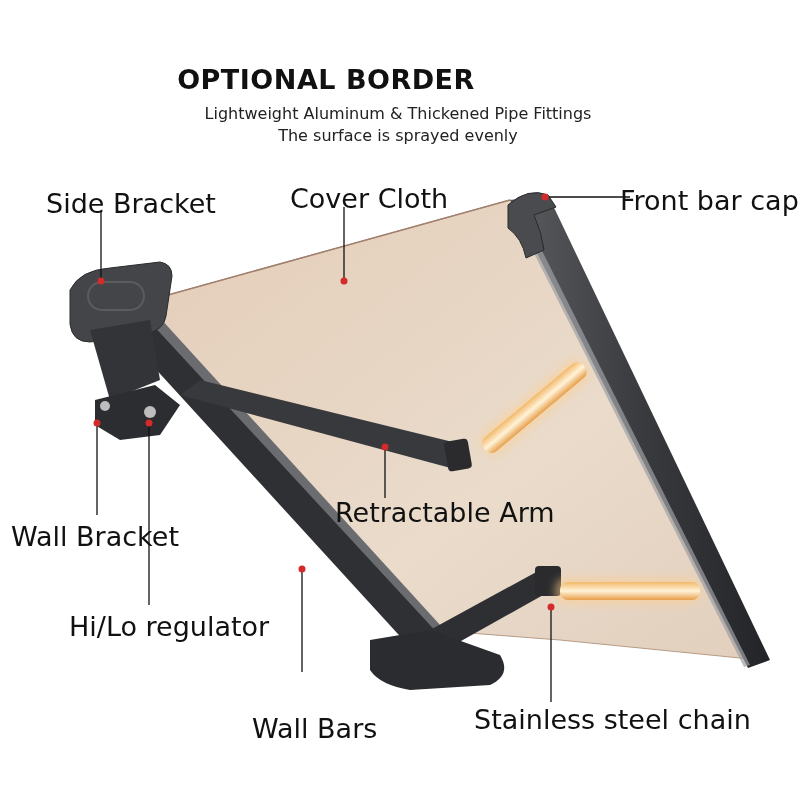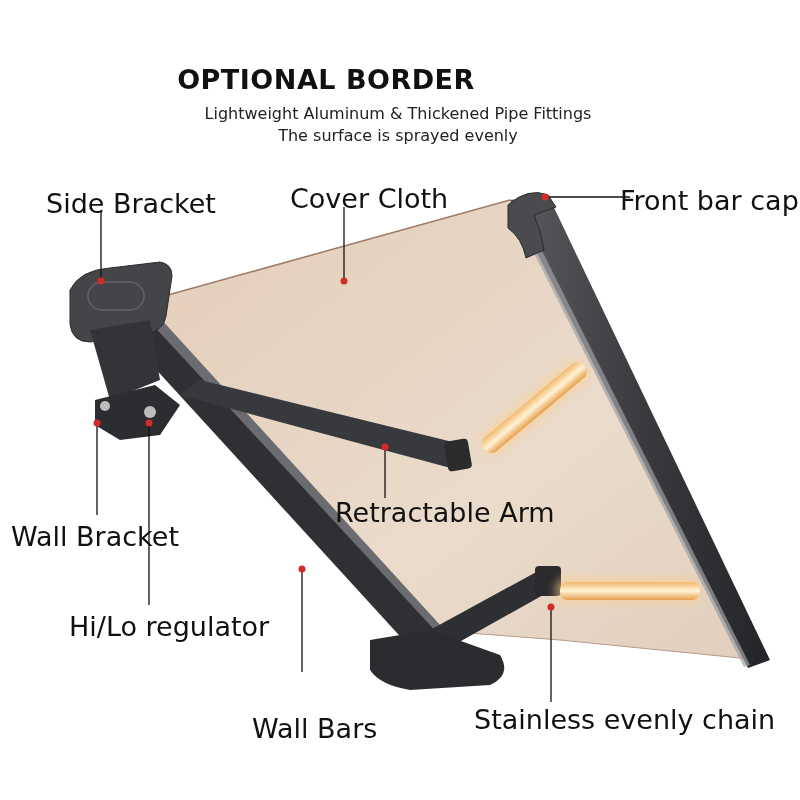--- a/index.html
+++ b/index.html
@@ -99,13 +99,13 @@
   </g>
 </svg>
 
 <div class="lbl" style="left:46px; top:190px;">Side Bracket</div>
 <div class="lbl" style="left:290px; top:185px;">Cover Cloth</div>
 <div class="lbl" style="left:620px; top:187px;">Front bar cap</div>
 <div class="lbl" style="left:11px; top:523px;">Wall Bracket</div>
 <div class="lbl" style="left:69px; top:613px;">Hi/Lo regulator</div>
 <div class="lbl" style="left:304px; top:499px;margin-left:31px;">Retractable Arm</div>
 <div class="lbl" style="left:252px; top:715px;">Wall Bars</div>
-<div class="lbl" style="left:474px; top:706px;">Stainless evenly chain</div>
+<div class="lbl" style="left:474px; top:706px;">Stainless steel chain</div>
 
 </body></html>

